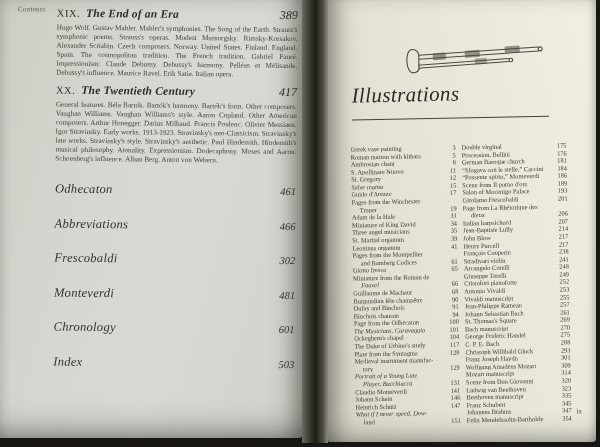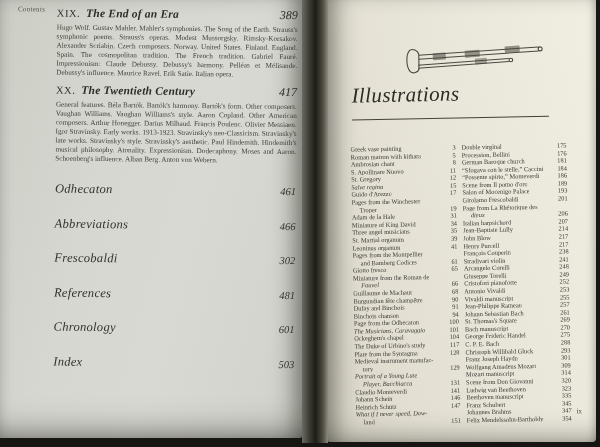--- a/index.html
+++ b/index.html
@@ -89,21 +89,21 @@
             </div>
             <div class="bm-row">
               <span class="bm-label">Abbreviations</span>
               <span class="bm-page">466</span>
             </div>
             <div class="bm-row">
               <span class="bm-label">Frescobaldi</span>
               <span class="bm-page">302</span>
             </div>
             <div class="bm-row">
-              <span class="bm-label">References</span>
+              <span class="bm-label">Monteverdi</span>
               <span class="bm-page">481</span>
             </div>
             <div class="bm-row">
               <span class="bm-label">Chronology</span>
               <span class="bm-page">601</span>
             </div>
             <div class="bm-row">
               <span class="bm-label">Index</span>
               <span class="bm-page">503</span>
             </div>

